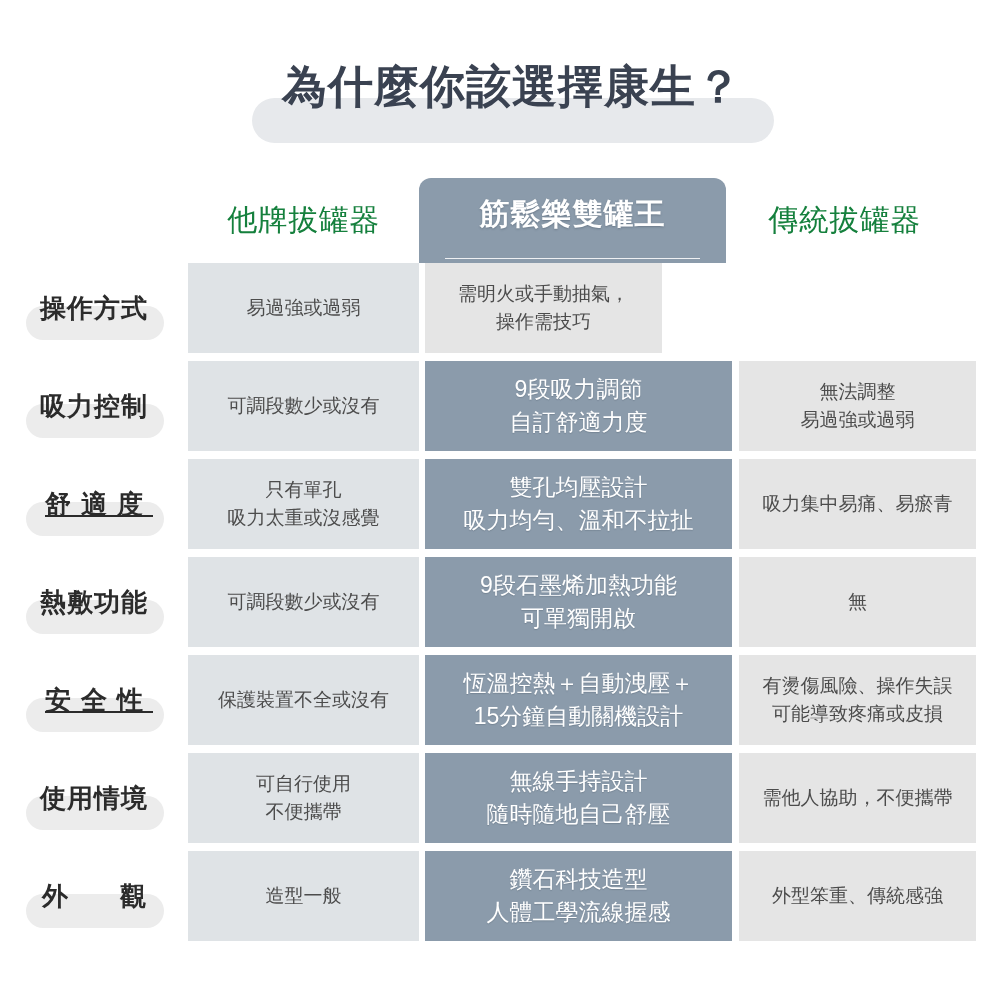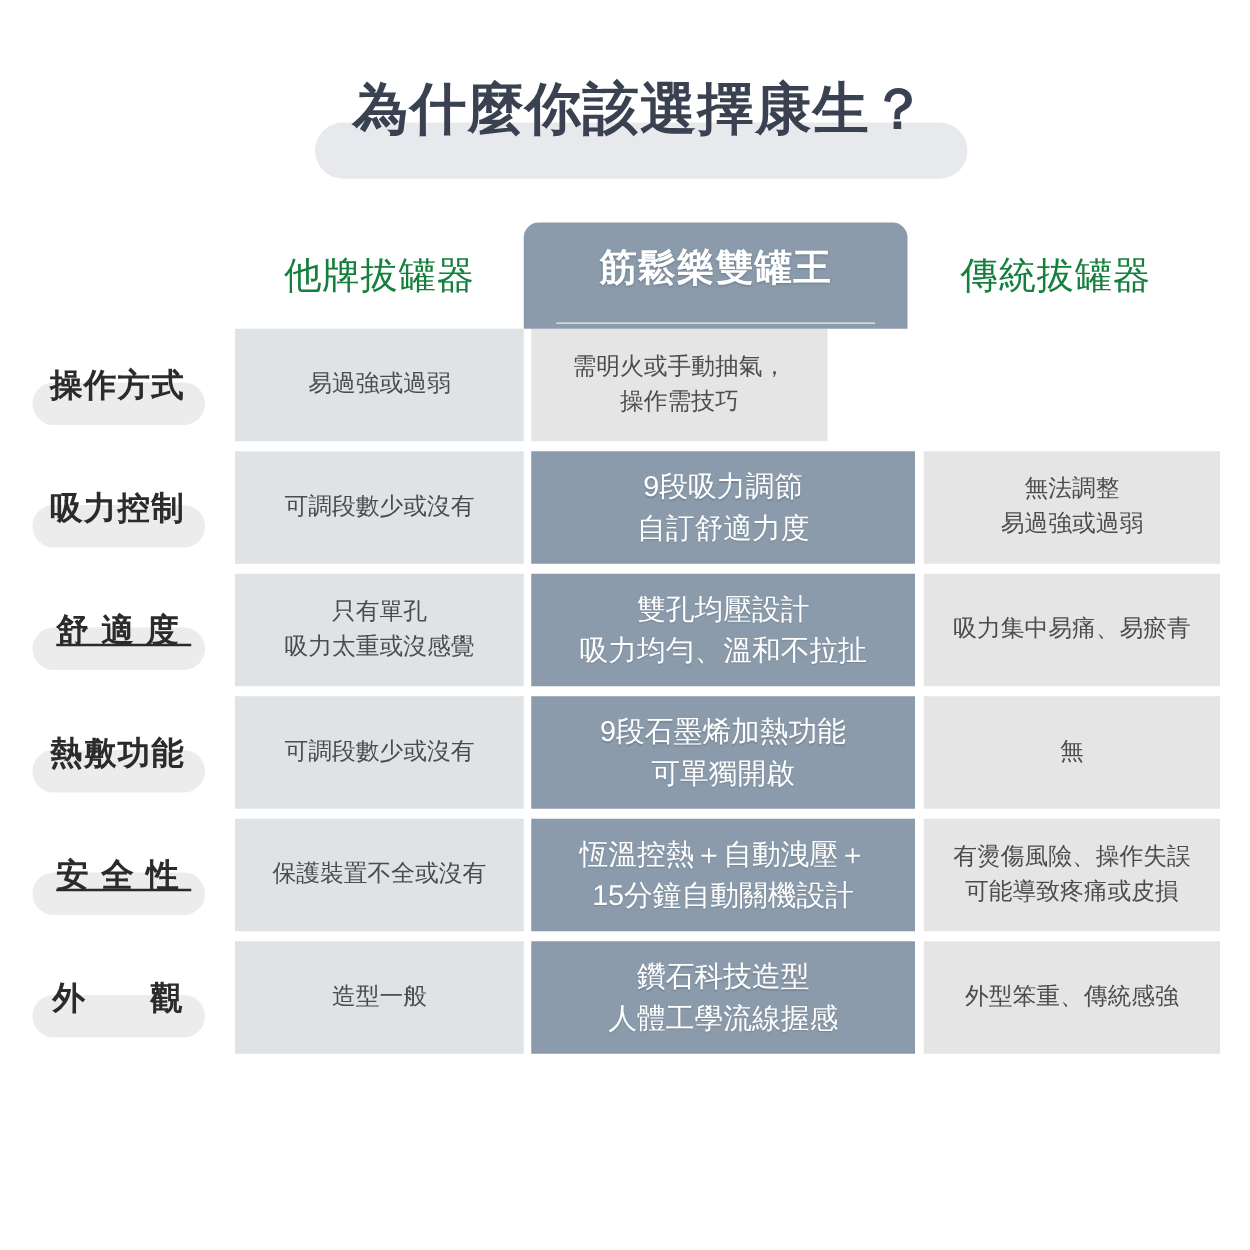--- a/index.html
+++ b/index.html
@@ -269,20 +269,37 @@
 15分鐘自動關機設計</span>
         </div>
         <div class="c-trad cell cell-trad">
           <span class="cell-inner">有燙傷風險、操作失誤
 可能導致疼痛或皮損</span>
         </div>
       </div>
       <div class="row data-row">
         <div class="c-label label-cell">
           <span class="label-pill"></span>
+          <span class="label-text">使用情境</span>
+        </div>
+        <div class="c-other cell cell-side cell-other">
+          <span class="cell-inner">可自行使用
+不便攜帶</span>
+        </div>
+        <div class="c-mid cell cell-mid">
+          <span class="cell-inner">無線手持設計
+隨時隨地自己舒壓</span>
+        </div>
+        <div class="c-trad cell cell-trad">
+          <span class="cell-inner">需他人協助，不便攜帶</span>
+        </div>
+      </div>
+      <div class="row data-row">
+        <div class="c-label label-cell">
+          <span class="label-pill"></span>
           <span class="label-text sp-xwide">外觀</span>
         </div>
         <div class="c-other cell cell-side cell-other">
           <span class="cell-inner">造型一般</span>
         </div>
         <div class="c-mid cell cell-mid">
           <span class="cell-inner">鑽石科技造型
 人體工學流線握感</span>
         </div>
         <div class="c-trad cell cell-trad">

